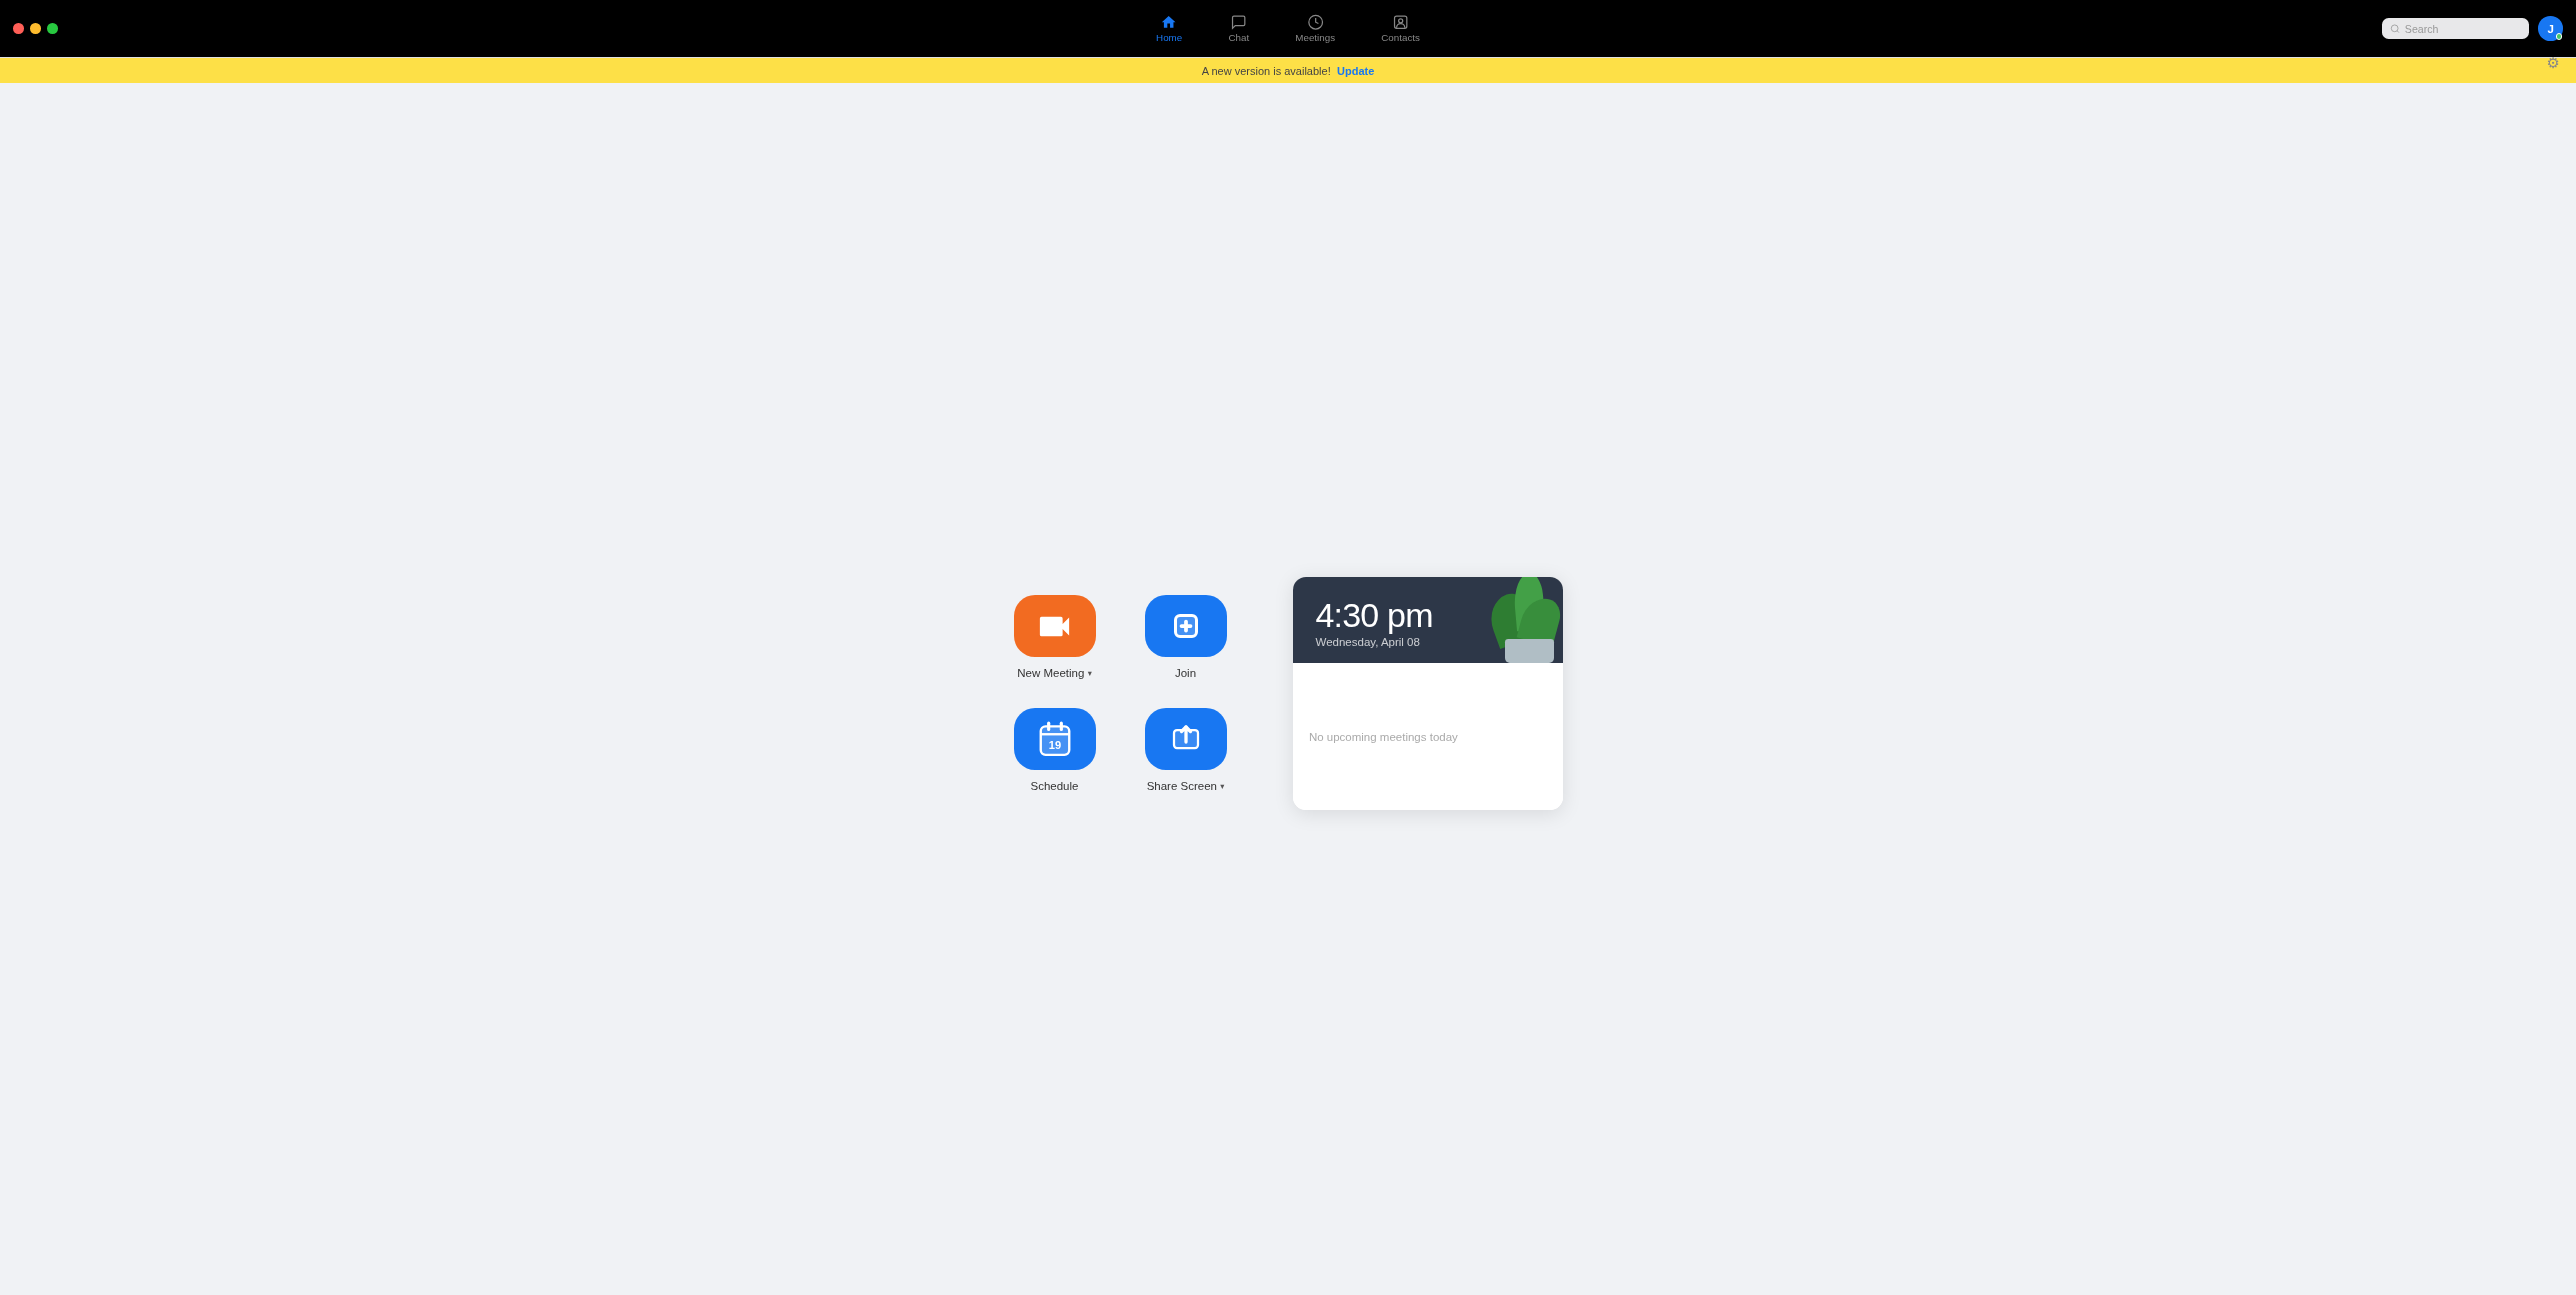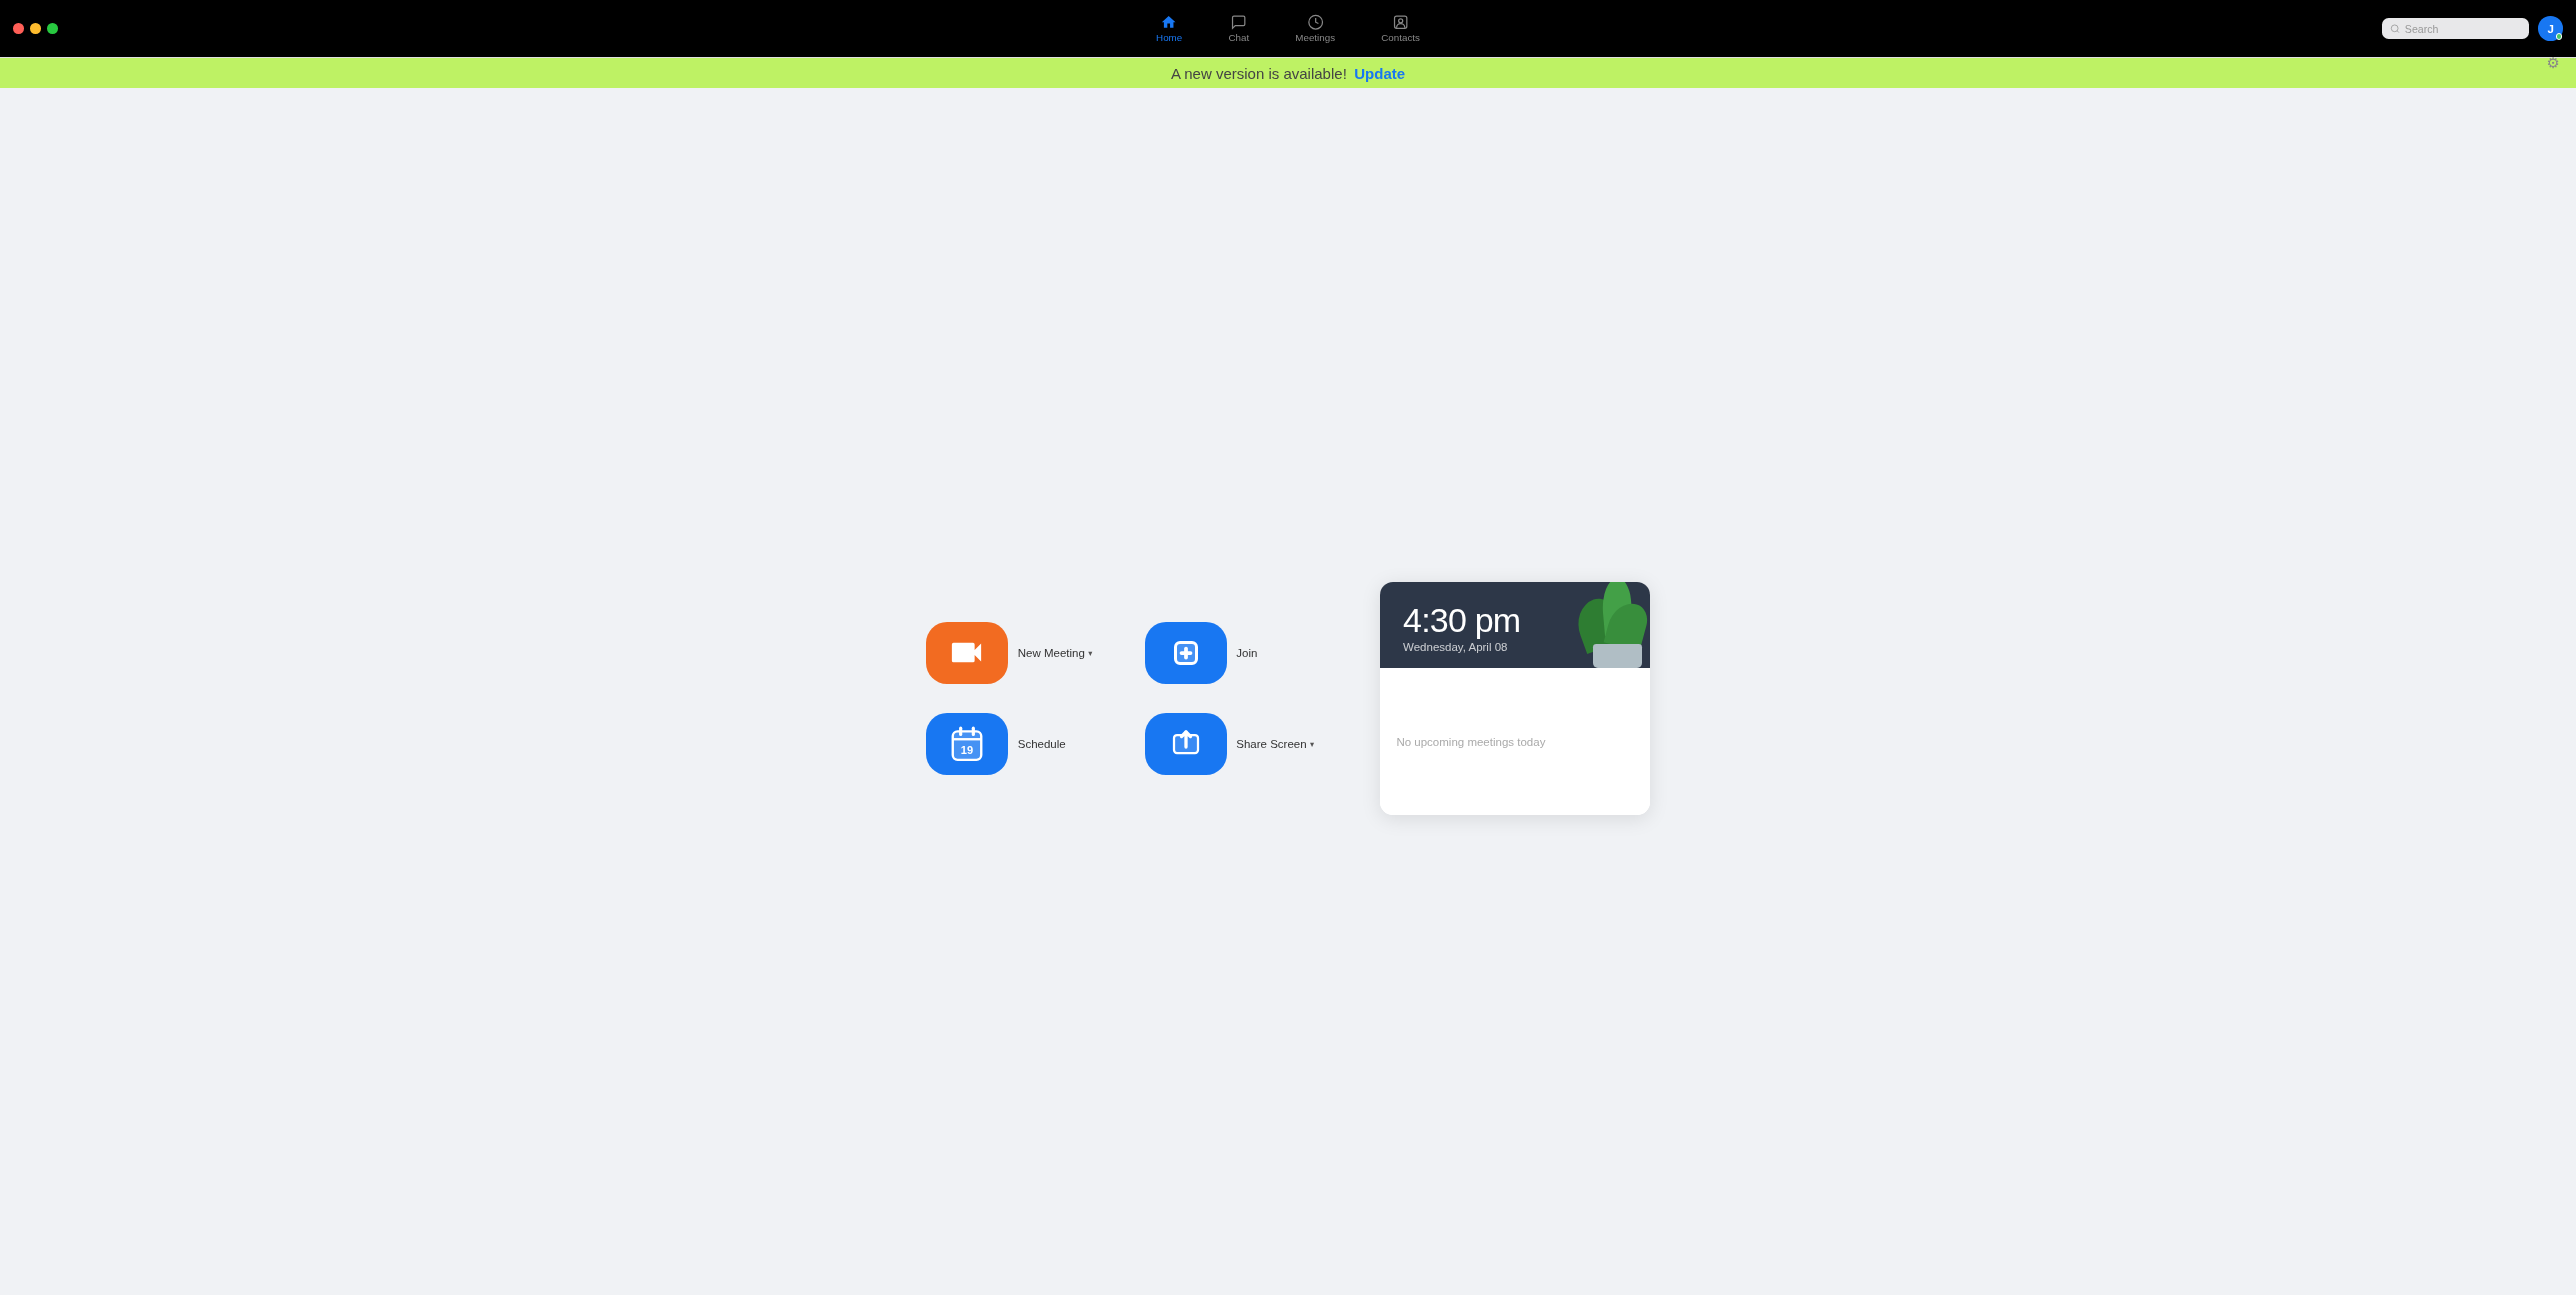--- a/index.html
+++ b/index.html
@@ -117,24 +117,24 @@
       right: 0.8px;
       width: 6.6px;
       height: 6.6px;
       border-radius: 50%;
       background: #44c767;
       border: 1.2px solid white;
     }
 
     
     .update-banner {
-      background: #bef264;
+      background: #fde047;
       text-align: center;
       padding: 6.6px;
-      font-size: 15px;
+      font-size: 11px;
       color: #444;
     }
 
     .update-banner a {
       color: #1877f2;
       font-weight: 700;
       cursor: pointer;
       text-decoration: none;
       margin-left: 3.3px;
     }
@@ -151,21 +151,21 @@
     
     .actions-grid {
       display: grid;
       grid-template-columns: repeat(2, 1fr);
       gap: 29.5px 49px;
       align-items: start;
     }
 
     .action-item {
       display: flex;
-      flex-direction: row;
+      flex-direction: column;
       align-items: center;
       gap: 9.8px;
       cursor: pointer;
     }
 
     .action-btn {
       width: 82px;
       height: 62px;
       border-radius: 21px;
       display: flex;

